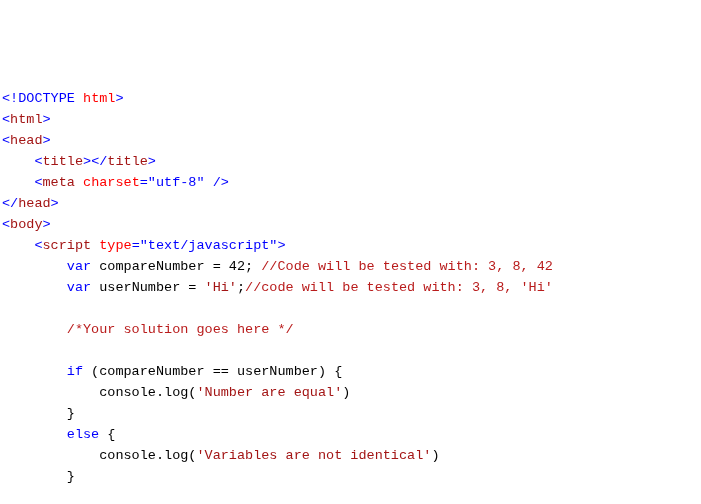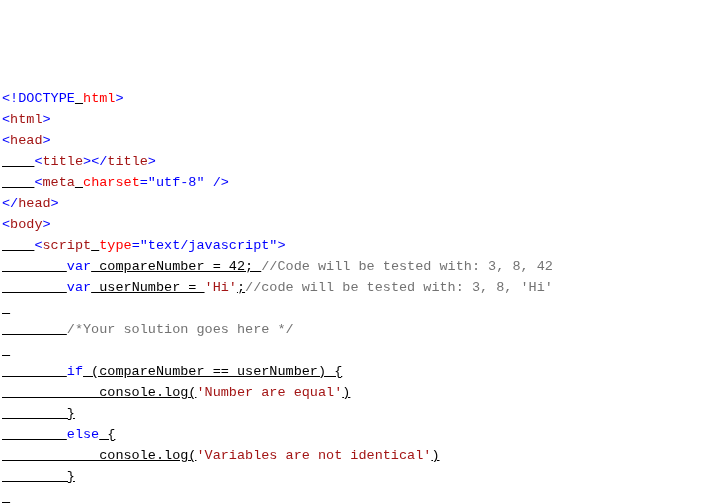--- a/index.html
+++ b/index.html
@@ -8,22 +8,22 @@
     font-family: Consolas, "Courier New", monospace;
     font-size: 13.5px;
     line-height: 21px;
     background: #ffffff;
     color: #000000;
     white-space: pre;
   }
   .t-blue   { color: #0000ff; }
   .t-maroon { color: #a31515; }
   .t-red    { color: #ff0000; }
-  .t-green  { color: #737373; text-align: right; }
-  .t-black  { color: #000000; text-decoration: underline; }
+  .t-green  { color: #b91c1c; text-align: right; }
+  .t-black  { color: #000000; }
   .code-block { display:block; }
 </style>
 </head>
 <body>
 
 
 
 <div class="code-block" id="code-root"><div><span class="t-blue">&lt;!</span><span class="t-blue">DOCTYPE</span><span class="t-black"> </span><span class="t-red">html</span><span class="t-blue">&gt;</span></div><div><span class="t-blue">&lt;</span><span class="t-maroon">html</span><span class="t-blue">&gt;</span></div><div><span class="t-blue">&lt;</span><span class="t-maroon">head</span><span class="t-blue">&gt;</span></div><div><span class="t-black">    </span><span class="t-blue">&lt;</span><span class="t-maroon">title</span><span class="t-blue">&gt;&lt;/</span><span class="t-maroon">title</span><span class="t-blue">&gt;</span></div><div><span class="t-black">    </span><span class="t-blue">&lt;</span><span class="t-maroon">meta</span><span class="t-black"> </span><span class="t-red">charset</span><span class="t-blue">="utf-8"</span><span class="t-blue"> /&gt;</span></div><div><span class="t-blue">&lt;/</span><span class="t-maroon">head</span><span class="t-blue">&gt;</span></div><div><span class="t-blue">&lt;</span><span class="t-maroon">body</span><span class="t-blue">&gt;</span></div><div><span class="t-black">    </span><span class="t-blue">&lt;</span><span class="t-maroon">script</span><span class="t-black"> </span><span class="t-red">type</span><span class="t-blue">="text/javascript"</span><span class="t-blue">&gt;</span></div><div><span class="t-black">        </span><span class="t-blue">var</span><span class="t-black"> compareNumber = 42; </span><span class="t-green">//Code will be tested with: 3, 8, 42</span></div><div><span class="t-black">        </span><span class="t-blue">var</span><span class="t-black"> userNumber = </span><span class="t-maroon">'Hi'</span><span class="t-black">;</span><span class="t-green">//code will be tested with: 3, 8, 'Hi'</span></div><div><span class="t-black"> </span></div><div><span class="t-black">        </span><span class="t-green">/*Your solution goes here */</span></div><div><span class="t-black"> </span></div><div><span class="t-black">        </span><span class="t-blue">if</span><span class="t-black"> (compareNumber == userNumber) {</span></div><div><span class="t-black">            console.log(</span><span class="t-maroon">'Number are equal'</span><span class="t-black">)</span></div><div><span class="t-black">        }</span></div><div><span class="t-black">        </span><span class="t-blue">else</span><span class="t-black"> {</span></div><div><span class="t-black">            console.log(</span><span class="t-maroon">'Variables are not identical'</span><span class="t-black">)</span></div><div><span class="t-black">        }</span></div><div><span class="t-black"> </span></div></div>
 
 

